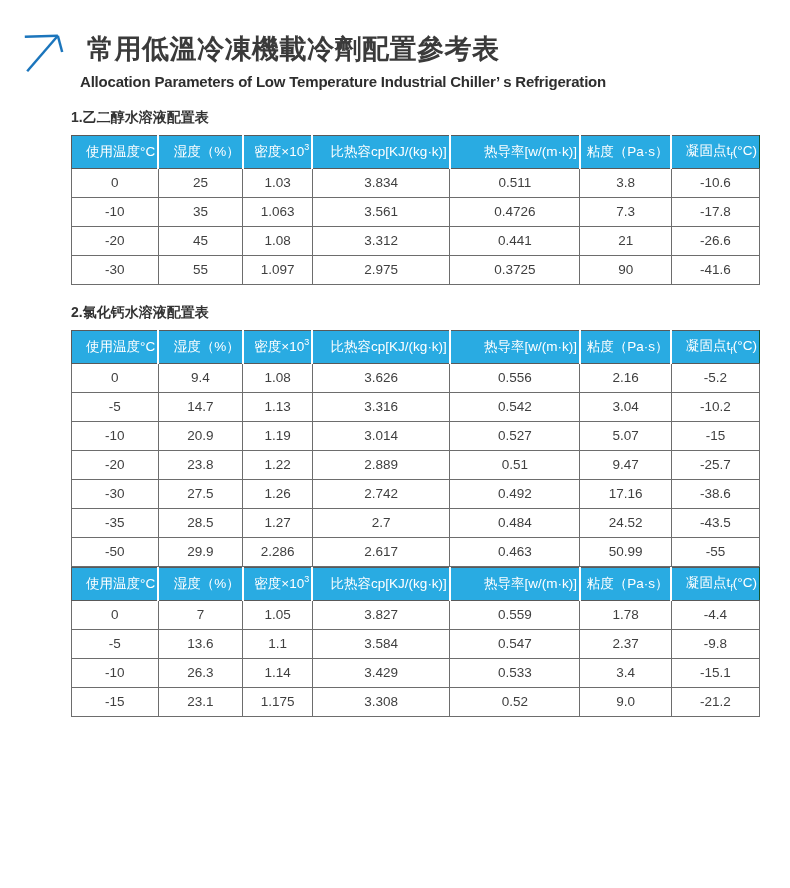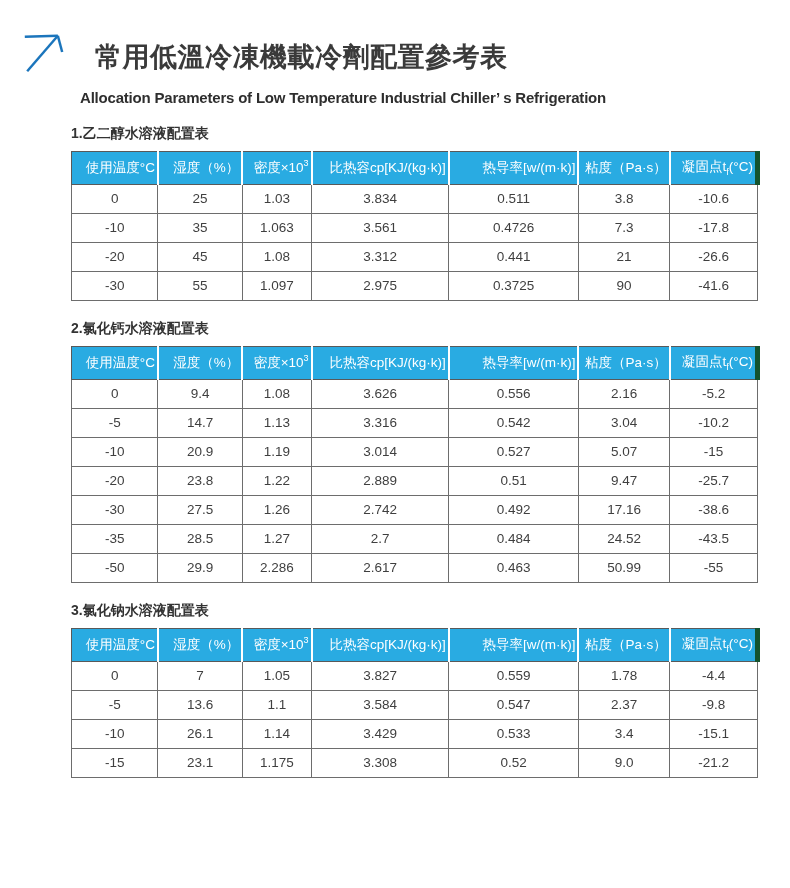--- a/index.html
+++ b/index.html
@@ -19,21 +19,21 @@
     align-items: flex-start;
     padding: 27px 0 0 20px;
   }
   .logo-icon {
     width: 46px;
     height: 46px;
     margin: 3px 13px 0 0;
     flex: 0 0 auto;
   }
   .logo-text h1 {
-    margin: 16px;
+    margin: 8px;
     font-size: 27px;
     line-height: 1.1;
     font-weight: 700;
     color: #3a3a3a;
     letter-spacing: 0.5px;
   }
   .logo-text p {
     margin: 2px 0 0 1px;
     font-size: 15px;
     color: #2e2e2e;
@@ -76,21 +76,21 @@
     background: #29abe2;
     color: #ffffff;
     font-weight: 400;
     font-size: 13.5px;
     height: 33px;
     padding: 0 2px;
     text-align: right;
     border-right: 2px solid #ffffff;
     border-bottom: 1px solid #595959;
   }
-  th:last-child { border-right: 5px solid #14532d; }
+  th:last-child { border-right: 1px solid #14532d; }
   th sup { font-size: 9px; vertical-align: top; line-height: 1; }
   th sub { font-size: 9px; vertical-align: sub; line-height: 1; }
   td {
     text-align: center;
     font-size: 13.5px;
     color: #3f3f3f;
     height: 29px;
     padding: 0 2px;
     border: 1px solid #6d6d6d;
     background: #ffffff;
@@ -263,21 +263,20 @@
             <td>2.617</td>
             <td>0.463</td>
             <td>50.99</td>
             <td>-55</td>
           </tr>
         </tbody>
     </table>
   </section>
 
   <section class="section">
-    <div class="section-label">3.氯化钠水溶液配置表</div>
     <table>
       <colgroup>
           <col class="c1">
           <col class="c2">
           <col class="c3">
           <col class="c4">
           <col class="c5">
           <col class="c6">
           <col class="c7">
         </colgroup>
@@ -306,21 +305,21 @@
             <td>-5</td>
             <td>13.6</td>
             <td>1.1</td>
             <td>3.584</td>
             <td>0.547</td>
             <td>2.37</td>
             <td>-9.8</td>
           </tr>
           <tr>
             <td>-10</td>
-            <td>26.1</td>
+            <td>26.3</td>
             <td>1.14</td>
             <td>3.429</td>
             <td>0.533</td>
             <td>3.4</td>
             <td>-15.1</td>
           </tr>
           <tr>
             <td>-15</td>
             <td>23.1</td>
             <td>1.175</td>

